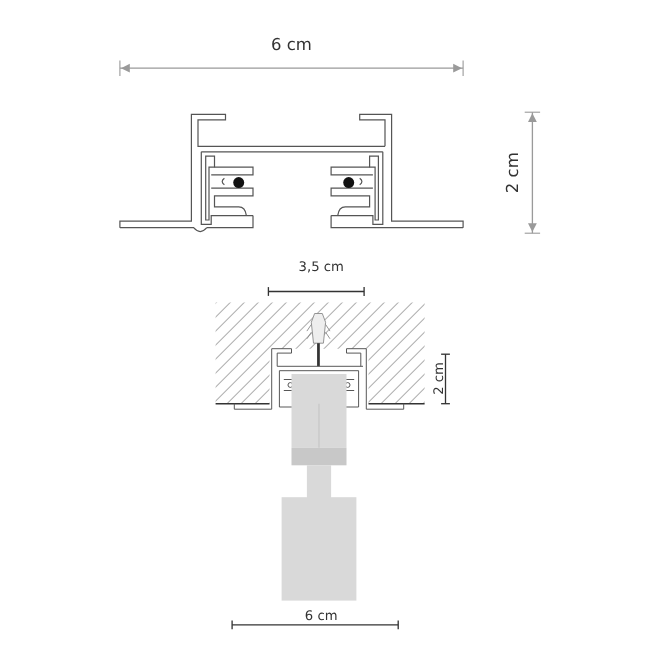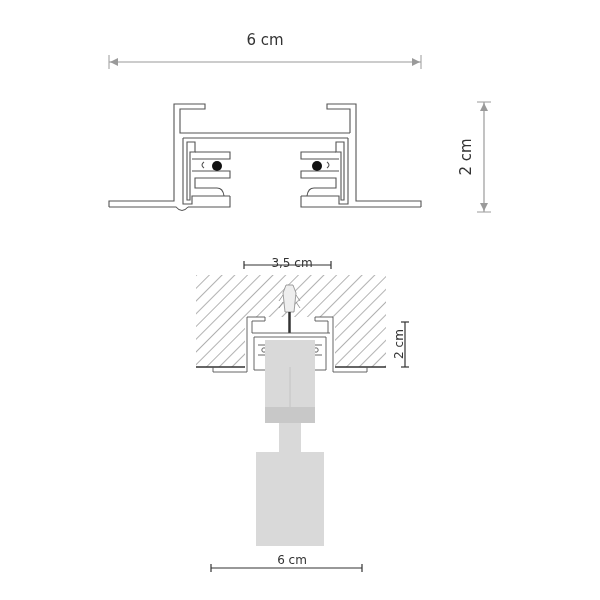--- a/index.html
+++ b/index.html
@@ -2,21 +2,21 @@
 <html><head>
 <meta charset="utf-8">
 <style>
   html, body { margin: 0; padding: 0; background: #ffffff; }
   body { width: 600px; height: 600px; position: relative; overflow: hidden;
          font-family: "DejaVu Sans", sans-serif; }
   .layer { position: absolute; left: 0; top: 0; width: 600px; height: 600px; }
   .label { position: absolute; color: #333333; white-space: nowrap; }
   .lbl-top { left: 230px; top: 31px; width: 70px; text-align: center; font-size: 15px; }
   .lbl-right { left: 446px; top: 148px; font-size: 15px; transform: rotate(-90deg); transform-origin: center; width: 40px; text-align:center; }
-  .lbl-mid { left: 262px; top: 256px; width: 60px; text-align: center; font-size: 12px; }
+  .lbl-mid { left: 262px; top: 235px; width: 60px; text-align: center; font-size: 12px; }
   .lbl-side { left: 382px; top: 337px; font-size: 12px; transform: rotate(-90deg); width: 34px; text-align:center; }
   .lbl-bottom { left: 262px; top: 553px; width: 60px; text-align: center; font-size: 12px; }
 </style>
 </head>
 <body>
 
 <svg class="layer" viewBox="0 0 600 600" xmlns="http://www.w3.org/2000/svg">
   <defs>
     <pattern id="hatch" patternUnits="userSpaceOnUse" width="9" height="9" patternTransform="rotate(45)">
       <line x1="0" y1="0" x2="0" y2="9" stroke="#666" stroke-width="1"></line>

